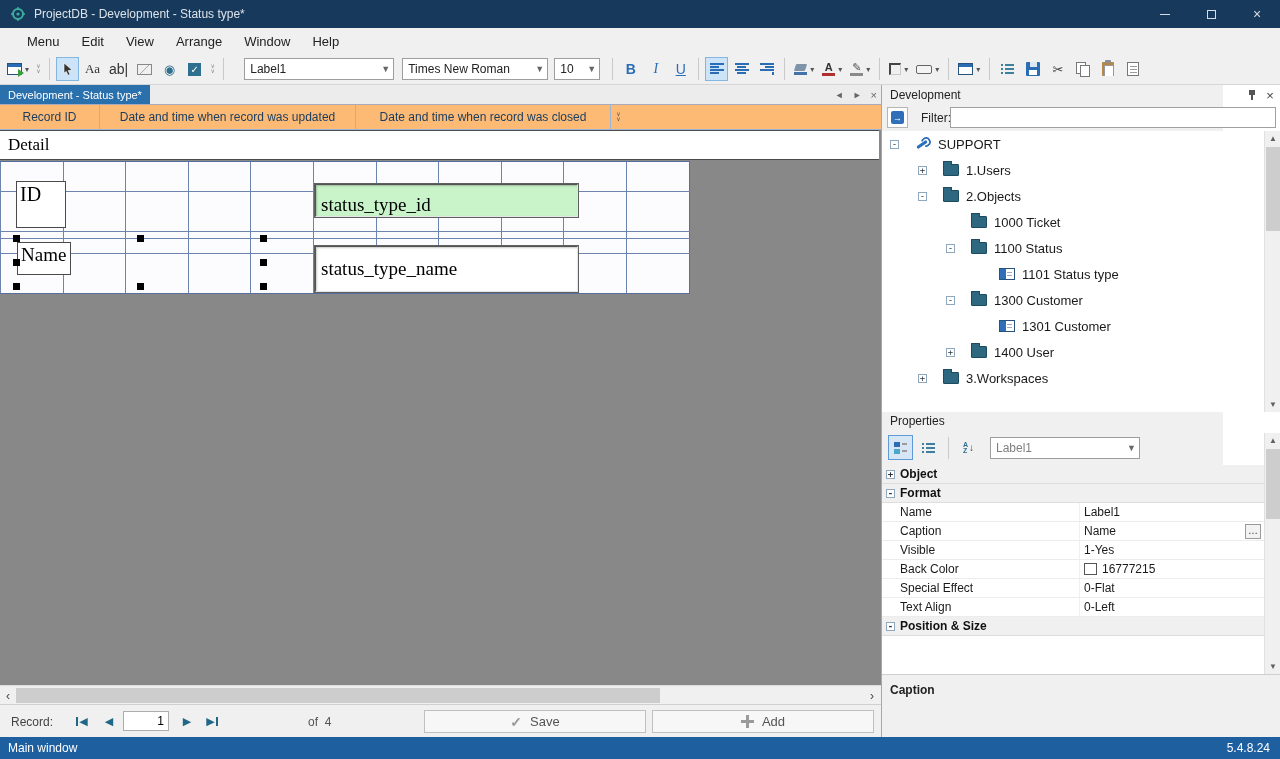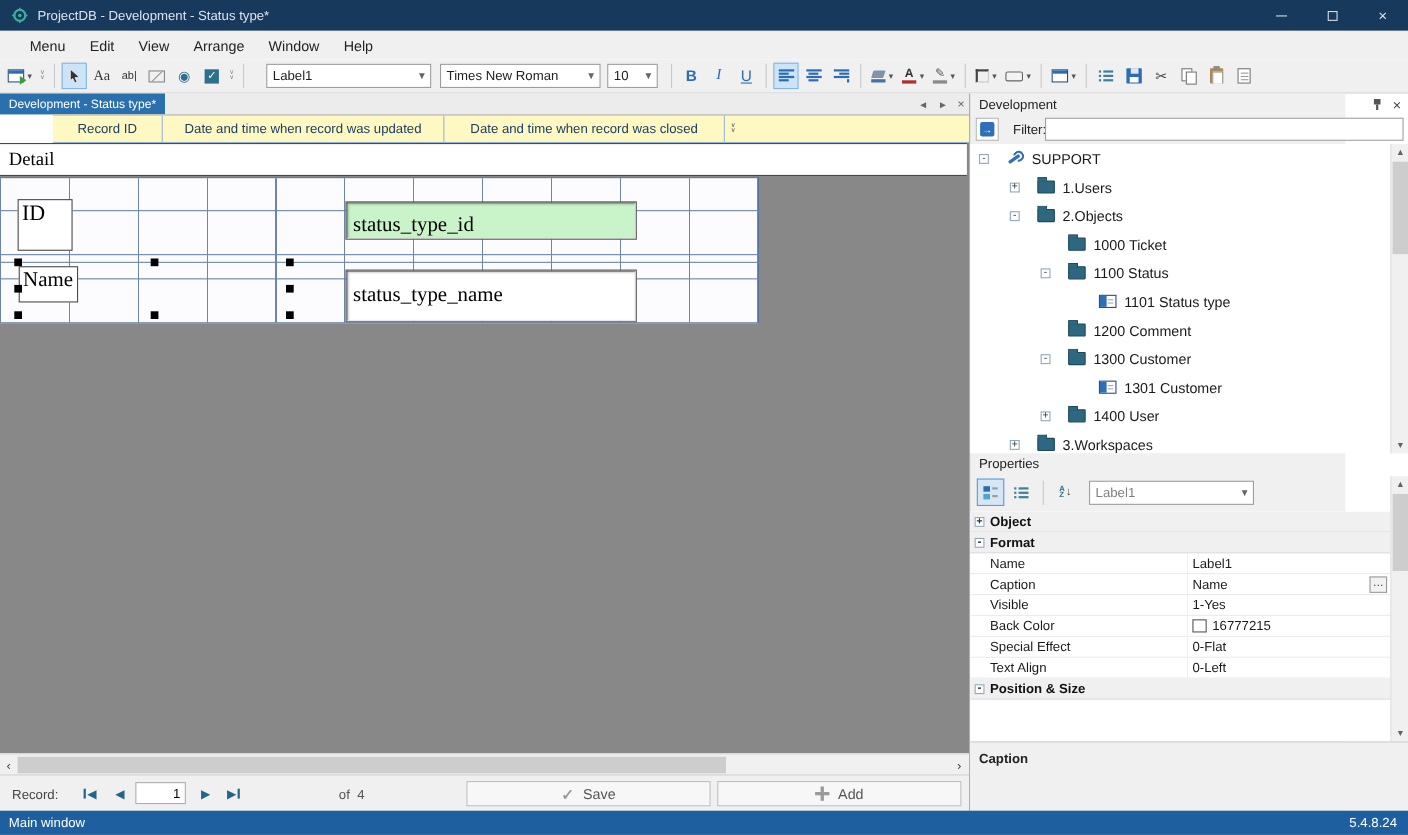--- a/index.html
+++ b/index.html
@@ -56,21 +56,21 @@
 .copyic::after{left:4px;top:3px;}
 .pasteic{width:12px;height:14px;background:#b5884a;border-radius:1px;position:relative;}
 .pasteic::before{content:"";position:absolute;left:2px;top:3px;width:8px;height:10px;background:#fff;border:1px solid #999;border-bottom:none;}
 .pasteic::after{content:"";position:absolute;left:3px;top:-2px;width:6px;height:3px;background:#8a8f96;border-radius:1px;}
 .notesic{width:12px;height:14px;background:#fff;border:1px solid #777;position:relative;}
 .notesic::before{content:"";position:absolute;left:2px;top:3px;width:7px;height:1px;background:#9a9a9a;box-shadow:0 3px 0 #9a9a9a,0 6px 0 #9a9a9a;}
 
 .tabbar{position:absolute;left:0;top:85px;width:881px;height:19px;background:#ececec;}
 .tab{position:absolute;left:0;top:0;height:19px;padding:0 8px;display:flex;align-items:center;color:#fff;font-size:11px;text-align:center;}
 .tab-ctrls{position:absolute;right:4px;top:0;height:19px;display:flex;align-items:center;gap:9px;color:#666;font-size:9px;}
-.dshead{position:absolute;left:0;top:104px;width:881px;height:26px;background:#fef9c3;border-top:1px solid #aab;border-bottom:1px solid #9ab6d4;display:flex;font-size:12px;color:#1c3e61;margin-left:48px;}
+.dshead{position:absolute;left:0;top:104px;width:881px;height:26px;background:#fdba74;border-top:1px solid #aab;border-bottom:1px solid #9ab6d4;display:flex;font-size:12px;color:#1c3e61;}
 .dshead .cell{display:flex;align-items:center;justify-content:center;border-right:1px solid #9ab6d4;height:100%;}
 .c0{width:100px;}.c1{width:255px;}.c2{width:256px;}.c3{width:255px;}
 .hdr-ovf{width:15px;display:flex;flex-direction:column;align-items:center;justify-content:center;color:#555;font-size:6px;line-height:5px;border-right:none !important;}
 .design{position:absolute;left:0;top:130px;width:881px;height:555px;background:#888;overflow:hidden;}
 .band{position:absolute;left:0;top:0;width:879px;height:30px;background:#fff;border-top:1px solid #4a4a4a;border-bottom:1px solid #4a4a4a;font-family:"Liberation Serif",serif;font-size:17px;color:#000;display:flex;align-items:center;padding-left:8px;}
 .grid{position:absolute;left:0;top:31px;width:690px;height:133px;background:#fcfcfe;border-top:1px solid #55709e;border-bottom:1px solid #55709e;border-right:1px solid #55709e;background-image:repeating-linear-gradient(to right,#6c84ae 0,#6c84ae 1px,transparent 1px,transparent 62.6px);}
 .hl{position:absolute;left:0;width:690px;height:1px;background:#6c84ae;}
 .fld{position:absolute;font-family:"Liberation Serif",serif;color:#000;outline:1px solid #5f5f5f;border-top:1px solid #555;border-left:1px solid #555;border-bottom:1px solid #e6e6e6;border-right:1px solid #e6e6e6;box-shadow:inset 1px 1px 2px rgba(0,0,0,.22);padding-left:5px;}
 .lblbox{position:absolute;background:#fff;border:1px solid #4a4a4a;font-family:"Liberation Serif",serif;color:#000;padding:1px 3px;}
 .hnd{position:absolute;width:7px;height:7px;background:#000;}
@@ -179,21 +179,21 @@
       <span>∨</span>
       <span>∨</span>
     </span>
   <span class="tsep"></span>
   <span class="tbtn on">
       <svg width="12" height="14" viewBox="0 0 12 14">
         <path d="M2 1 L10 8 L6.2 8.6 L8 12.5 L6 13.3 L4.3 9.4 L2 11 Z" fill="#333" stroke="#fff" stroke-width="0.6"></path>
       </svg>
     </span>
   <span class="tbtn serif">Aa</span>
-  <span class="tbtn" style="font-size:10px;">ab|</span>
+  <span class="tbtn" style="font-size:14px;">ab|</span>
   <span class="tbtn">
       <span class="frameic"></span>
     </span>
   <span class="tbtn">
       <span class="radioic">◉</span>
     </span>
   <span class="tbtn">
       <span class="chkic">✓</span>
     </span>
   <span class="ovf">
@@ -392,25 +392,20 @@
         <span class="expbox">-</span>
         <span class="folder"></span>
         <span>1100 Status</span>
       </div>
     <div class="trow lvl3">
         <span class="noexp"></span>
         <span class="formicon"></span>
         <span>1101 Status type</span>
       </div>
     <div class="trow lvl2">
-        <span class="noexp"></span>
-        <span class="folder"></span>
-        <span>1200 Comment</span>
-      </div>
-    <div class="trow lvl2">
         <span class="expbox">-</span>
         <span class="folder"></span>
         <span>1300 Customer</span>
       </div>
     <div class="trow lvl3">
         <span class="noexp"></span>
         <span class="formicon"></span>
         <span>1301 Customer</span>
       </div>
     <div class="trow lvl2">

